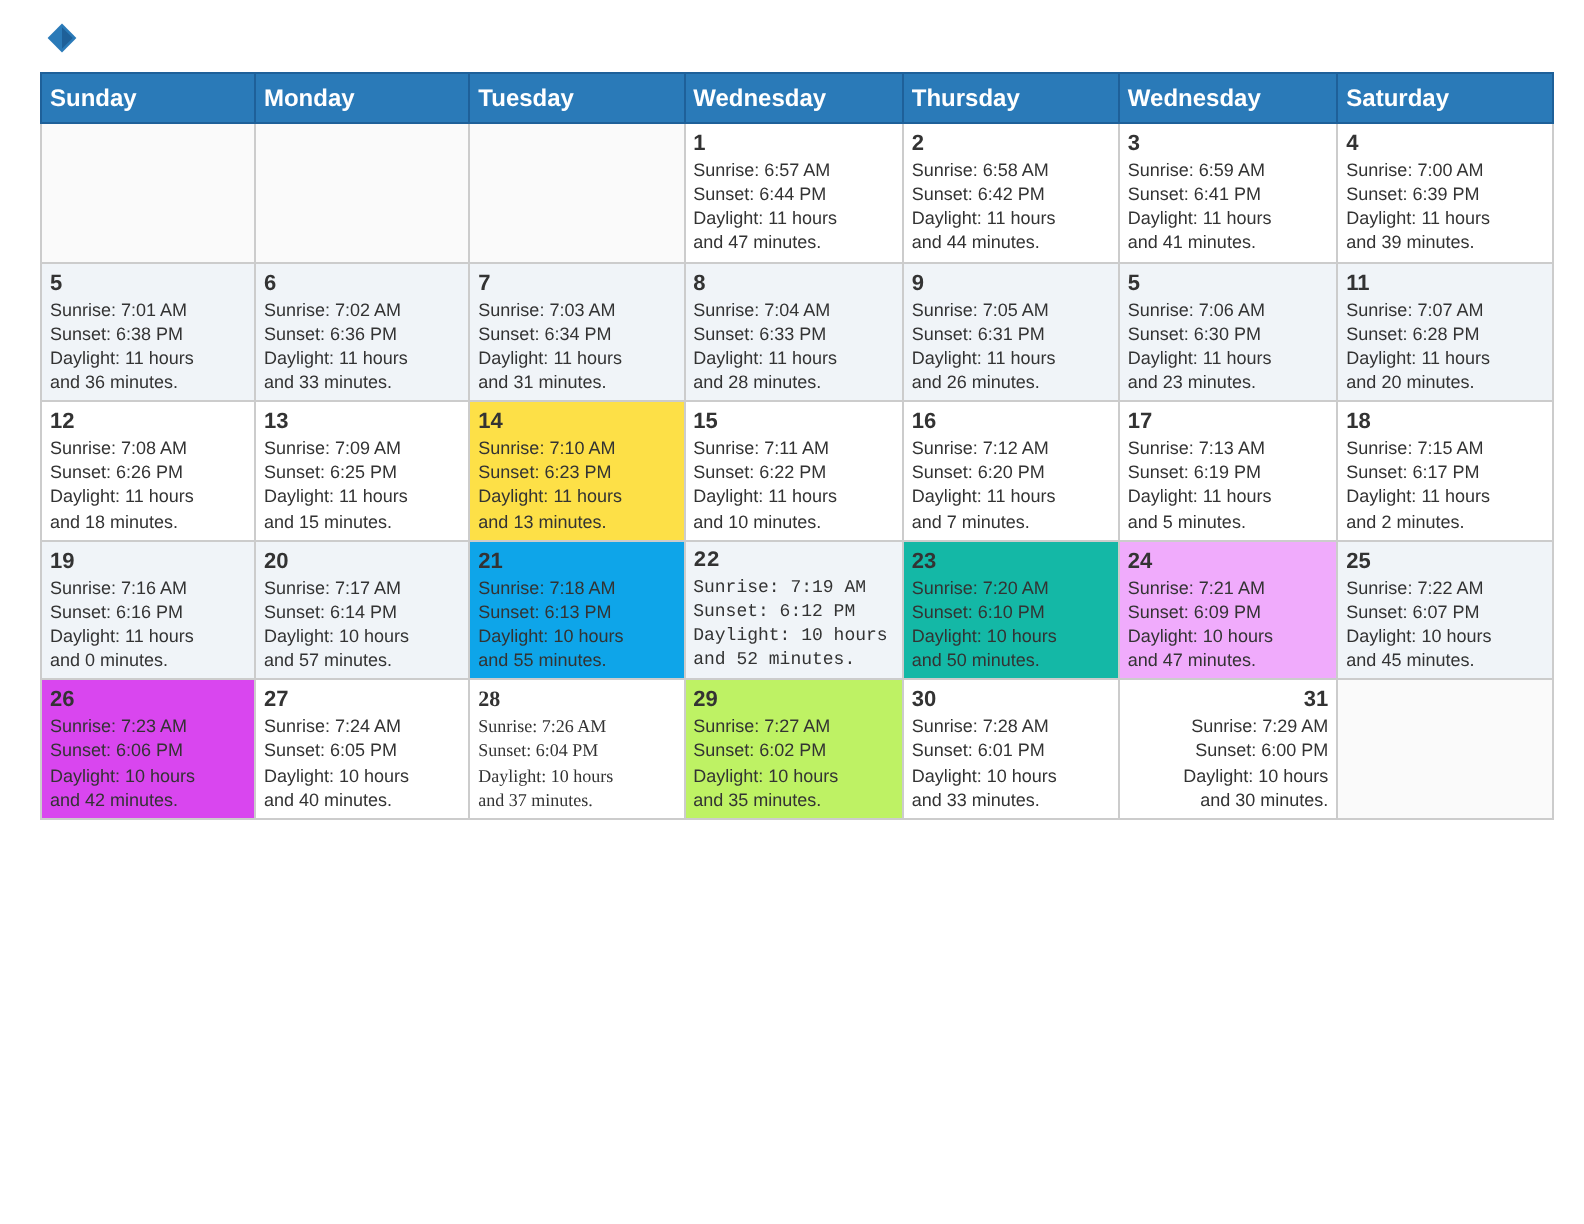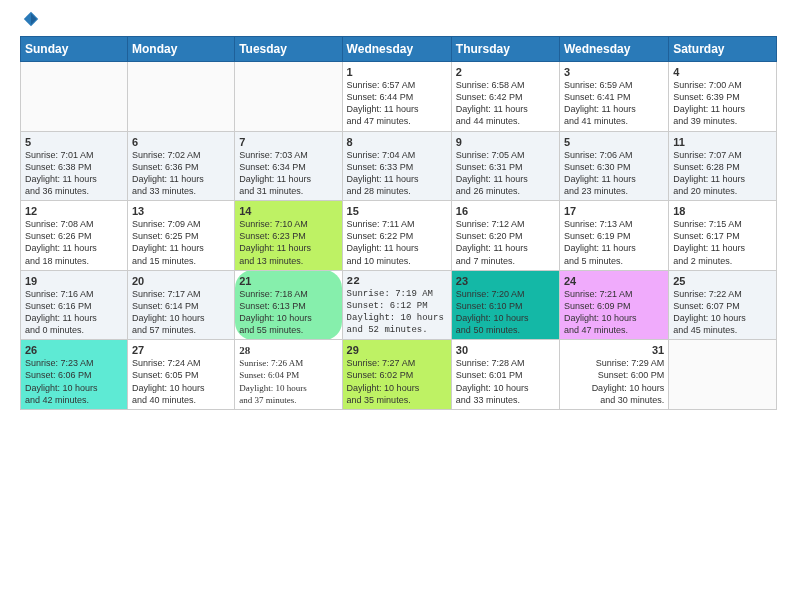--- a/index.html
+++ b/index.html
@@ -194,21 +194,21 @@
         </tr>
         <tr>
           <td style="background: rgb(255, 255, 255);">
             <span class="day-number">12</span>
             <div class="day-info">Sunrise: 7:08 AM<br>Sunset: 6:26 PM<br>Daylight: 11 hours<br>and 18 minutes.</div>
           </td>
           <td style="background: rgb(255, 255, 255);">
             <span class="day-number">13</span>
             <div class="day-info">Sunrise: 7:09 AM<br>Sunset: 6:25 PM<br>Daylight: 11 hours<br>and 15 minutes.</div>
           </td>
-          <td style="background: #bef264;">
+          <td style="background: #fde047;">
             <span class="day-number">14</span>
             <div class="day-info">Sunrise: 7:10 AM<br>Sunset: 6:23 PM<br>Daylight: 11 hours<br>and 13 minutes.</div>
           </td>
           <td style="background: rgb(255, 255, 255); margin-left: 48px;">
             <span class="day-number">15</span>
             <div class="day-info">Sunrise: 7:11 AM<br>Sunset: 6:22 PM<br>Daylight: 11 hours<br>and 10 minutes.</div>
           </td>
           <td style="background: rgb(255, 255, 255);">
             <span class="day-number">16</span>
             <div class="day-info">Sunrise: 7:12 AM<br>Sunset: 6:20 PM<br>Daylight: 11 hours<br>and 7 minutes.</div>
@@ -224,21 +224,21 @@
         </tr>
         <tr>
           <td style="background: rgb(240, 244, 248); margin-left: 18px;">
             <span class="day-number">19</span>
             <div class="day-info">Sunrise: 7:16 AM<br>Sunset: 6:16 PM<br>Daylight: 11 hours<br>and 0 minutes.</div>
           </td>
           <td style="background: rgb(240, 244, 248);">
             <span class="day-number">20</span>
             <div class="day-info">Sunrise: 7:17 AM<br>Sunset: 6:14 PM<br>Daylight: 10 hours<br>and 57 minutes.</div>
           </td>
-          <td style="background: #86efac; border-radius: 18px;">
+          <td style="background: #0ea5e9;">
             <span class="day-number">21</span>
             <div class="day-info">Sunrise: 7:18 AM<br>Sunset: 6:13 PM<br>Daylight: 10 hours<br>and 55 minutes.</div>
           </td>
           <td style="background: rgb(240, 244, 248); font-family: Liberation Mono, monospace;">
             <span class="day-number">22</span>
             <div class="day-info">Sunrise: 7:19 AM<br>Sunset: 6:12 PM<br>Daylight: 10 hours<br>and 52 minutes.</div>
           </td>
           <td style="background: #14b8a6;">
             <span class="day-number">23</span>
             <div class="day-info">Sunrise: 7:20 AM<br>Sunset: 6:10 PM<br>Daylight: 10 hours<br>and 50 minutes.</div>
@@ -246,21 +246,21 @@
           <td style="background: #f0abfc;">
             <span class="day-number">24</span>
             <div class="day-info">Sunrise: 7:21 AM<br>Sunset: 6:09 PM<br>Daylight: 10 hours<br>and 47 minutes.</div>
           </td>
           <td style="background: rgb(240, 244, 248);">
             <span class="day-number">25</span>
             <div class="day-info">Sunrise: 7:22 AM<br>Sunset: 6:07 PM<br>Daylight: 10 hours<br>and 45 minutes.</div>
           </td>
         </tr>
         <tr>
-          <td style="background: #5eead4; margin-left: 20px;">
+          <td style="background: #d946ef; margin-left: 20px;">
             <span class="day-number">26</span>
             <div class="day-info">Sunrise: 7:23 AM<br>Sunset: 6:06 PM<br>Daylight: 10 hours<br>and 42 minutes.</div>
           </td>
           <td style="background: rgb(255, 255, 255);">
             <span class="day-number">27</span>
             <div class="day-info">Sunrise: 7:24 AM<br>Sunset: 6:05 PM<br>Daylight: 10 hours<br>and 40 minutes.</div>
           </td>
           <td style="background: rgb(255, 255, 255); font-family: Liberation Serif, serif;">
             <span class="day-number">28</span>
             <div class="day-info">Sunrise: 7:26 AM<br>Sunset: 6:04 PM<br>Daylight: 10 hours<br>and 37 minutes.</div>

